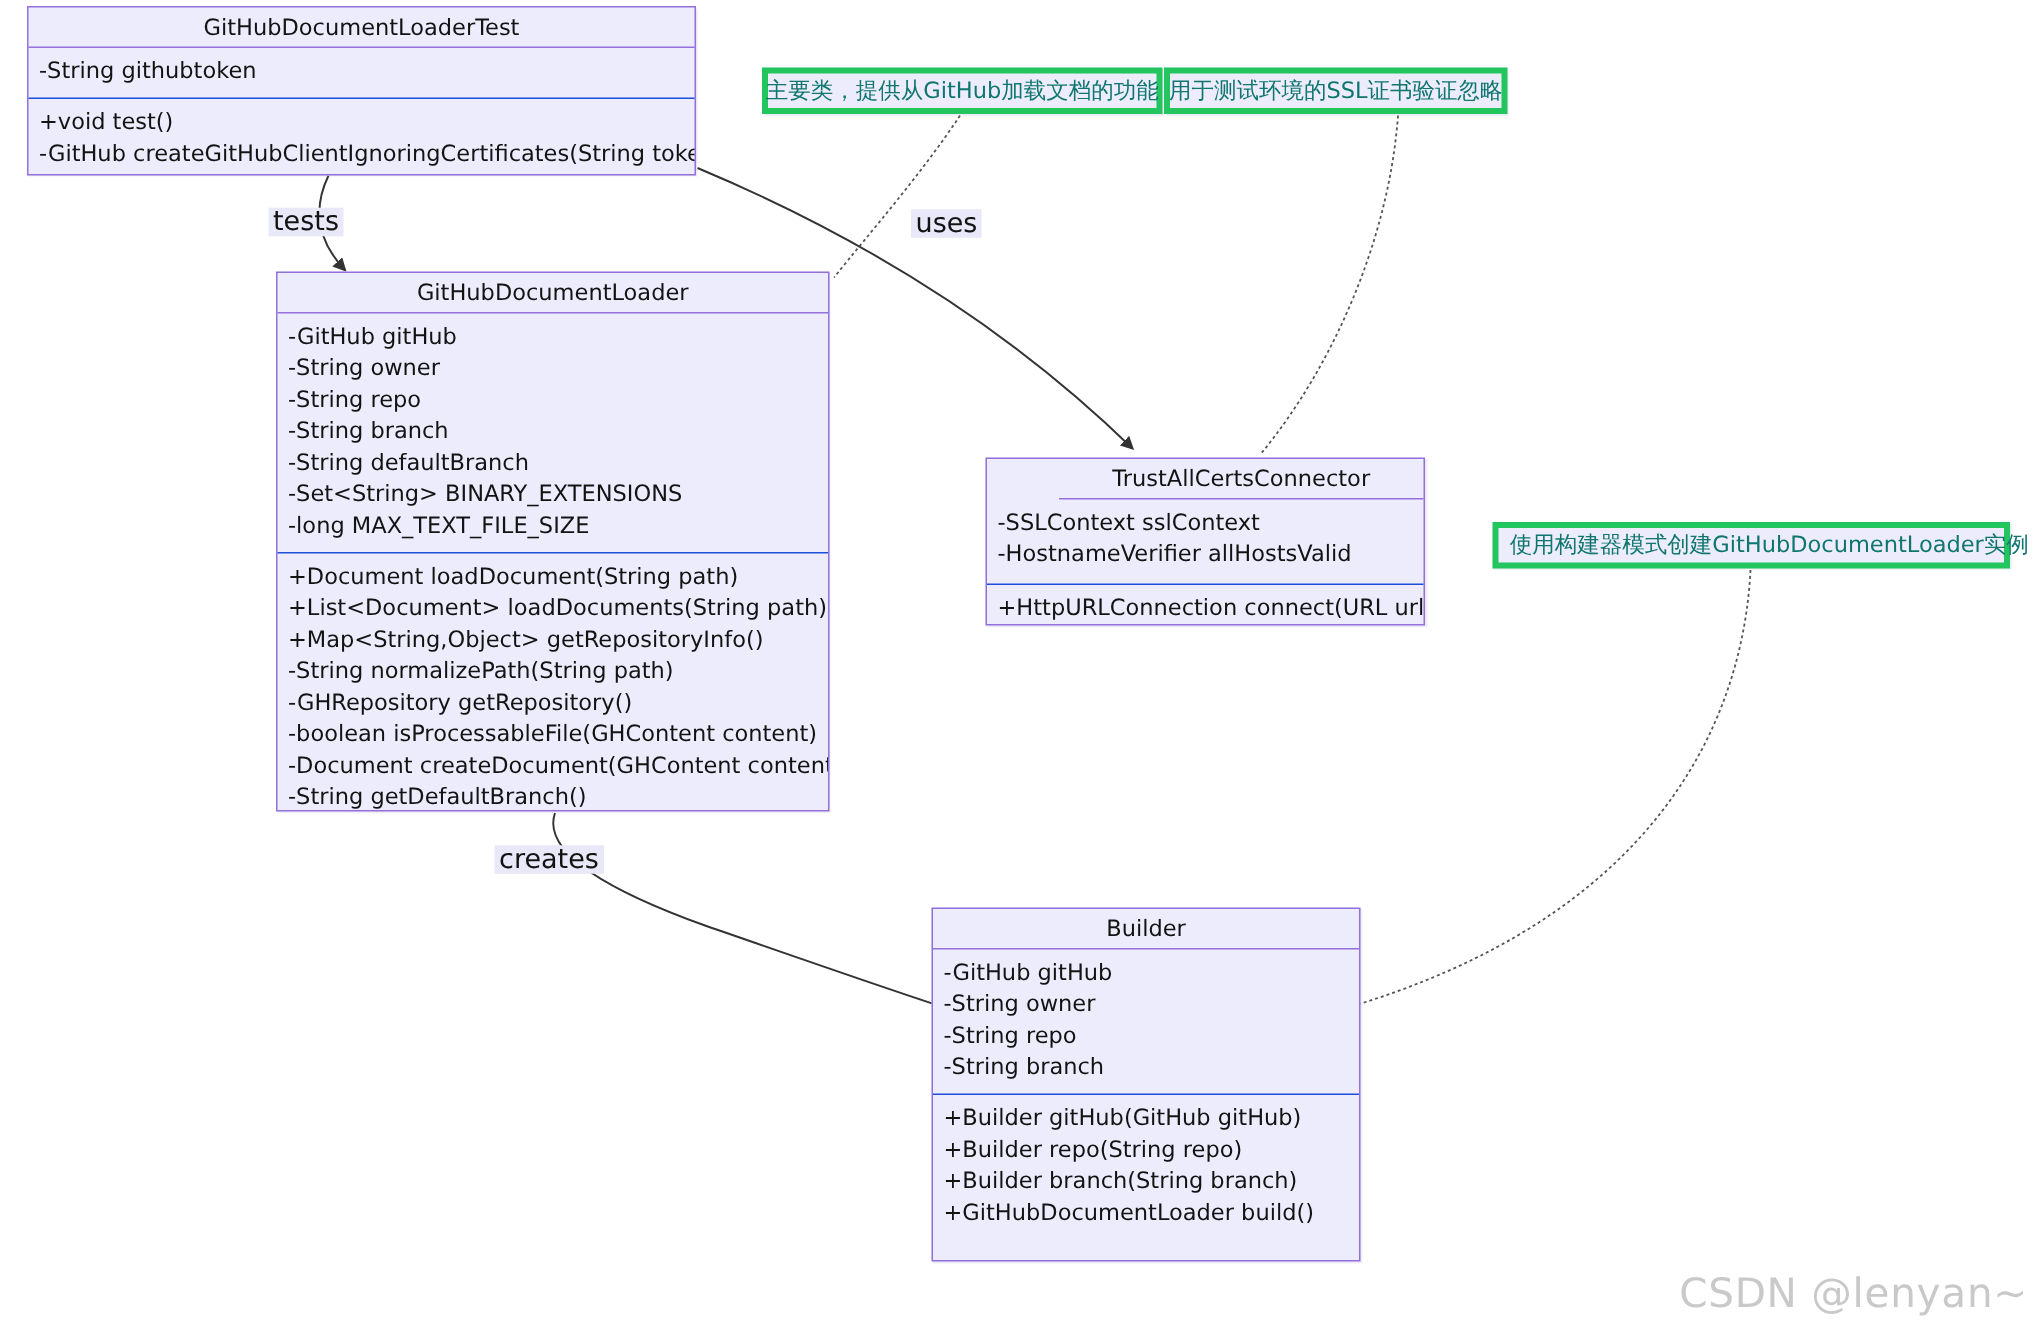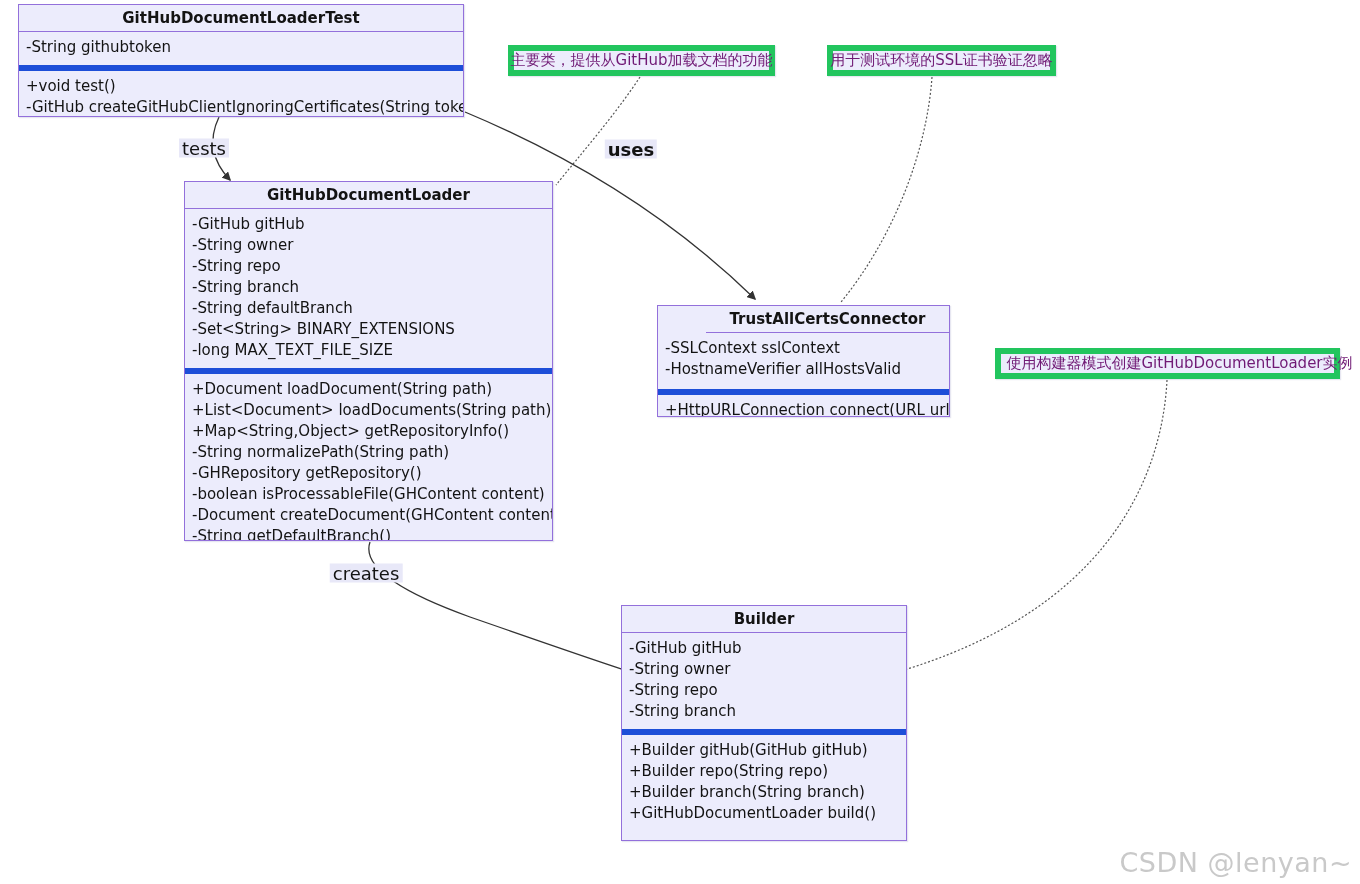--- a/index.html
+++ b/index.html
@@ -23,47 +23,47 @@
   .uml-class {
     position: absolute;
     background: #ECECFC;
     border: 1px solid #9370DB;
     box-sizing: border-box;
     color: #131313;
     font-size: 15px;
     box-shadow: 1px 1px 1px rgba(160,160,200,0.25);
   }
   .uml-title {
-    font-weight: bold;
+    font-weight: normal;
     text-align: center;
     display: flex;
     align-items: center;
     justify-content: center;
     border-bottom: 1px solid #9370DB;
     box-sizing: border-box;
   }
   .uml-attrs, .uml-methods {
     box-sizing: border-box;
     padding: 5px 7px 0 7px;
     line-height: 21px;
     white-space: nowrap;
     overflow: hidden;
   }
-  .uml-methods { border-top: 6px solid #1d4ed8; }
+  .uml-methods { border-top: 1px solid #1d4ed8; }
   .member { height: 21px; }
   .uml-note {
     position: absolute;
     background: #ECECFC;
-    border: 6px solid #22c55e;
+    border: 4px solid #22c55e;
     box-sizing: border-box;
     display: flex;
     align-items: center;
     justify-content: center;
     font-size: 15px;
-    color: #701a75;
+    color: #0f766e;
     white-space: nowrap;
     box-shadow: 1px 1px 1px rgba(160,160,200,0.25);
   }
   .edge-label {
     position: absolute;
     transform: translate(-50%, -50%);
     background: #E8E8F8;
     padding: 0 3px;
     font-size: 18px;
     color: #131313;
@@ -158,22 +158,22 @@
       </div>
     <div class="uml-methods" style="height:111px;">
         <div class="member">+Builder gitHub(GitHub gitHub)</div>
         <div class="member">+Builder repo(String repo)</div>
         <div class="member">+Builder branch(String branch)</div>
         <div class="member">+GitHubDocumentLoader build()</div>
       </div>
   </div>
 
   <div class="uml-note" style="left:508px; top:45px; width:267px; height:31px;">主要类，提供从GitHub加载文档的功能</div>
-  <div class="uml-note" style="left:827px; top:45px; width:229px; height:31px;">用于测试环境的SSL证书验证忽略</div>
+  <div class="uml-note" style="left:776px; top:45px; width:229px; height:31px;">用于测试环境的SSL证书验证忽略</div>
   <div class="uml-note" style="left:995px; top:348px; width:345px; height:31px;padding-left:24px;">使用构建器模式创建GitHubDocumentLoader实例</div>
 
   <div class="edge-label" style="left:204px; top:148px;">tests</div>
-  <div class="edge-label" style="left:631px; top:149px;font-weight:bold;">uses</div>
+  <div class="edge-label" style="left:631px; top:149px;">uses</div>
   <div class="edge-label" style="left:366px; top:573px;">creates</div>
 
   <div class="watermark">CSDN @lenyan~</div>
 
 </div>
 
 </body></html>

